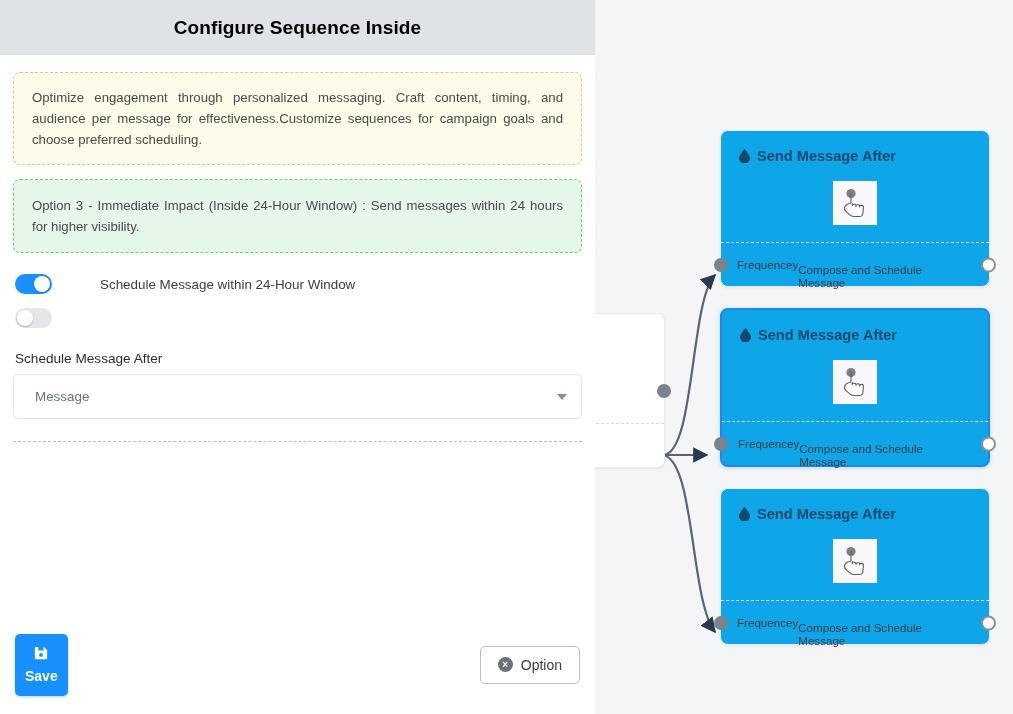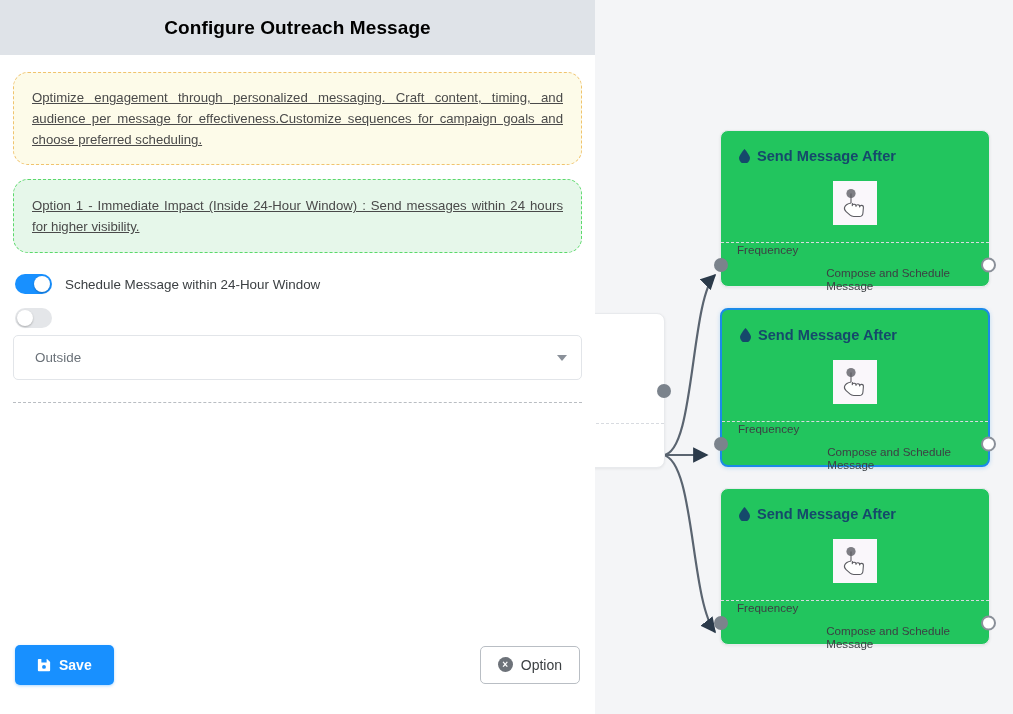--- a/index.html
+++ b/index.html
@@ -26,39 +26,38 @@
   }
   #panel-title {
     font-size: 19px; font-weight: bold; color:#000;
     letter-spacing: .1px;
   }
   #panel-body { flex:1 1 auto; padding: 17px 13px 0 13px; position:relative; }
 
   .callout {
     border: 1px dashed #f0c36d;
     background: #fdfbe9;
-    border-radius: 15px;
+    border-radius: 7px;
     padding: 14px 18px;
     color: #4a4a4a;
     font-size: 13.2px;
     line-height: 21px;
     text-align: justify;
     margin-bottom: 14px;
-    text-decoration: underline;
   }
   .callout.green {
     border-color: #5bd96b;
     background: #e6f7ea;
     color:#4a4a4a;
     padding: 15px 18px;
     margin-bottom: 13px;
   }
 
   
-  .toggle-row { display:flex; align-items:center; margin: 0 0 0 2px; height: 34px; }
+  .toggle-row { display:flex; align-items:center; margin: 0 0 0 2px; height: 34px; gap: 35px; }
   .toggle-row.first { margin-top: 14px; }
   .switch {
     width: 37px; height: 20px; border-radius: 10px;
     position: relative; flex: 0 0 37px; margin-right: 13px;
     transition: background .15s;
   }
   .switch.on  { background:#1890ff; }
   .switch.off { background:#e4e6e9; }
   .knob {
     position:absolute; top:2px; width:16px; height:16px;
@@ -90,63 +89,64 @@
   #panel-footer {
     flex: 0 0 93px; display:flex; align-items:center;
     justify-content: space-between; padding: 0 15px 6px 15px;
   }
   .btn {
     display:flex; align-items:center; gap:8px;
     font-size: 14px; cursor:pointer; border-radius:5px;
   }
   .btn-save {
     background:#1890ff; color:#fff; font-weight:bold;
-    padding: 12px 22px; border:none;
+    padding: 12px 10px; border:none;
     box-shadow: 0 1px 3px rgba(24,144,255,.35);
+    flex-direction: column;
   }
   .btn-close {
     background:#fff; color:#3c4043; border:1px solid #b9bec4;
     padding: 10px 17px; font-size: 14px;
   }
   .icon-x-circle {
     width:15px; height:15px; border-radius:50%;
     background:#6d7279; color:#fff; font-size:10px; line-height:15px;
     text-align:center; font-weight:bold; flex:0 0 15px;
   }
 
   
   #canvas {
     position:absolute; left:595px; top:0;
     width: 418px; height:714px; background:#f4f5f7; overflow:hidden;
   }
   #edges { position:absolute; left:0; top:0; width:418px; height:714px; }
 
   .node {
-    position:absolute; width: 270px; background:#22c55e;
+    position:absolute; width: 270px; background:#0ea5e9;
     border:1px solid #e8eaed; border-radius:8px;
     box-shadow: 0 1px 3px rgba(0,0,0,.07);
   }
   .node.selected { border:2px solid #1b8ae8; box-shadow:0 1px 4px rgba(27,138,232,.25); }
   .node-title {
     display:flex; align-items:center; gap:7px;
     font-size: 14.6px; font-weight:bold; color:#15496b;
     padding: 17px 0 0 18px;
   }
   .drop-icon { flex:0 0 11px; }
   .node-body {
     height: 78px; display:flex; align-items:center; justify-content:center;
   }
   .cursor-chip {
     width:44px; height:44px; background:#faf7fb;
     display:flex; align-items:center; justify-content:center;
   }
   .node-foot {
     border-top: 1px dashed #d8dbe0;
-    height: 44px; display:flex; align-items:flex-start;
-    padding: 0 16px 0 16px; position:relative;gap:28px;
+    height: 44px; display:flex; align-items:center;
+    padding: 0 16px 0 16px; position:relative;
   }
   .foot-freq { font-size:11.6px; color:#3c4043; }
   .foot-compose { font-size:11.6px; color:#3c4043; margin-left:auto; margin-right:14px;margin-top:23px; }
   .handle-in {
     position:absolute; left:-7px; top:50%; transform:translateY(-50%);
     width:14px; height:14px; border-radius:50%; background:#7b838c;
   }
   .node.selected .handle-in { left:-8px; }
   .handle-out {
     position:absolute; right:-7px; top:50%; transform:translateY(-50%);
@@ -170,46 +170,47 @@
     position:absolute; right:-7px; top:50%; transform:translateY(-50%);
     width:14px; height:14px; border-radius:50%; background:#7b838c;
   }
 </style>
 </head>
 <body>
 
 <div id="panel">
 
   <div id="panel-header">
-    <div id="panel-title">Configure Outreach Message</div>
+    <div id="panel-title">Configure Sequence Inside</div>
   </div>
 
   <div id="panel-body">
 
     <div class="callout">Optimize engagement through personalized messaging. Craft content, timing, and audience per message for effectiveness.Customize sequences for campaign goals and choose preferred scheduling.</div>
 
-    <div class="callout green">Option 1 - Immediate Impact (Inside 24-Hour Window) : Send messages within 24 hours for higher visibility.</div>
+    <div class="callout green">Option 3 - Immediate Impact (Inside 24-Hour Window) : Send messages within 24 hours for higher visibility.</div>
 
 
     <div class="toggle-row first">
       <div class="switch on">
         <div class="knob"></div>
       </div>
       <div class="toggle-label">Schedule Message within 24-Hour Window</div>
     </div>
 
     <div class="toggle-row">
       <div class="switch off">
         <div class="knob"></div>
       </div>
     </div>
 
+    <div class="field-label">Schedule Message After</div>
 
     <div class="select-box">
-      <div class="select-value">Outside</div>
+      <div class="select-value">Message</div>
       <div class="caret"></div>
     </div>
 
     <div class="divider-dashed"></div>
   </div>
 
   <div id="panel-footer">
     <div class="btn btn-save">
       <svg width="14" height="14" viewBox="0 0 16 16">
         <path fill="#ffffff" d="M2 1h9.5L15 4.5V14a1 1 0 0 1-1 1H2a1 1 0 0 1-1-1V2a1 1 0 0 1 1-1zm3 0v4h6V1H5zm3 7a2.2 2.2 0 1 0 0 4.4A2.2 2.2 0 0 0 8 8z"></path>

